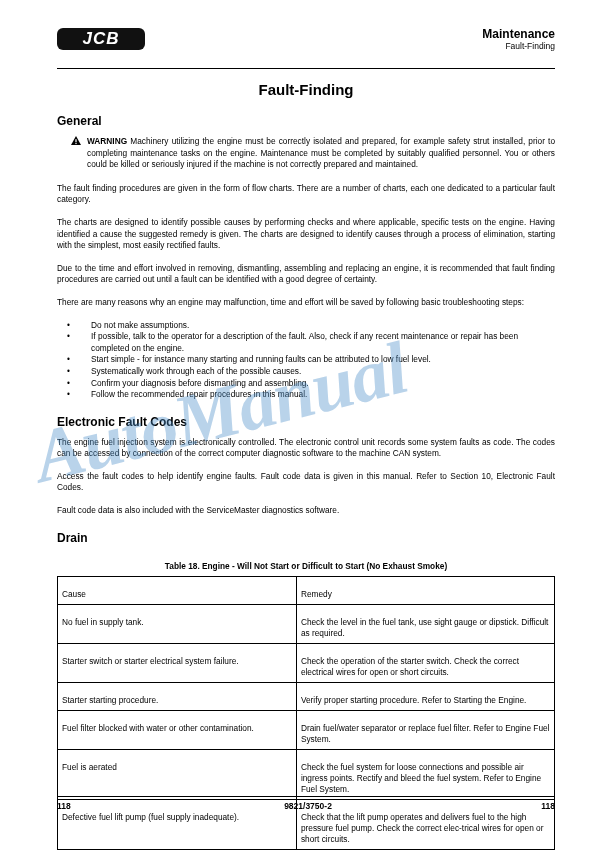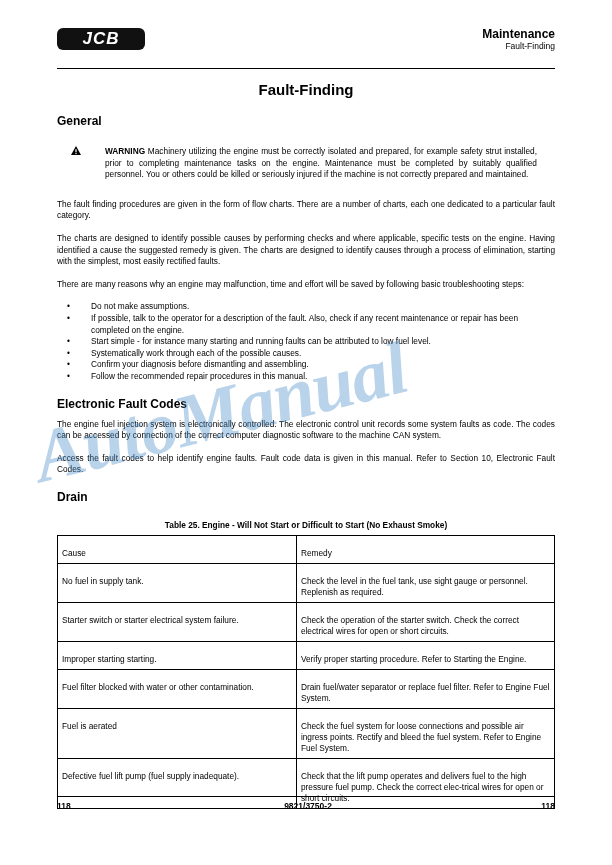--- a/index.html
+++ b/index.html
@@ -94,21 +94,21 @@
     position: absolute;
     left: -2px;
     top: 0px;
     width: 10px;
     height: 9px;
   }
   .warning p {
     font-size: 8.3px;
     line-height: 11.6px;
     text-align: justify;
-    margin: 18px;
+    margin: 0;
   }
   .warning b { font-weight: bold; }
 
   
   ul.bullets {
     list-style: none;
     margin: 0 0 11px 0;
     padding: 0;
   }
   ul.bullets li {
@@ -220,55 +220,57 @@
       <svg class="warn-icon" viewBox="0 0 10 9">
         <polygon points="5,0 10,9 0,9" fill="#000"></polygon>
         <rect x="4.4" y="3.2" width="1.2" height="3.1" fill="#fff"></rect>
         <rect x="4.4" y="7" width="1.2" height="1.1" fill="#fff"></rect>
       </svg>
       <p><b>WARNING</b><span> Machinery utilizing the engine must be correctly isolated and prepared, for example safety strut installed, prior to completing maintenance tasks on the engine. Maintenance must be completed by suitably qualified personnel. You or others could be killed or seriously injured if the machine is not correctly prepared and maintained.</span></p>
     </div>
 
     <p class="body">The fault finding procedures are given in the form of flow charts. There are a number of charts, each one dedicated to a particular fault category.</p>
     <p class="body">The charts are designed to identify possible causes by performing checks and where applicable, specific tests on the engine. Having identified a cause the suggested remedy is given. The charts are designed to identify causes through a process of elimination, starting with the simplest, most easily rectified faults.</p>
+    <p class="body">Due to the time and effort involved in removing, dismantling, assembling and replacing an engine, it is recommended that fault finding procedures are carried out until a fault can be identified with a good degree of certainty.</p>
     <p class="body">There are many reasons why an engine may malfunction, time and effort will be saved by following basic troubleshooting steps:</p>
 
     <ul class="bullets">
       <li><span class="dot">•</span><span>Do not make assumptions.</span></li>
       <li><span class="dot">•</span><span>If possible, talk to the operator for a description of the fault. Also, check if any recent maintenance or repair has been completed on the engine.</span></li>
       <li><span class="dot">•</span><span>Start simple - for instance many starting and running faults can be attributed to low fuel level.</span></li>
       <li><span class="dot">•</span><span>Systematically work through each of the possible causes.</span></li>
       <li><span class="dot">•</span><span>Confirm your diagnosis before dismantling and assembling.</span></li>
       <li><span class="dot">•</span><span>Follow the recommended repair procedures in this manual.</span></li>
     </ul>
 
     <h2 class="section">Electronic Fault Codes</h2>
     <p class="body">The engine fuel injection system is electronically controlled. The electronic control unit records some system faults as code. The codes can be accessed by connection of the correct computer diagnostic software to the machine CAN system.</p>
     <p class="body">Access the fault codes to help identify engine faults. Fault code data is given in this manual. Refer to Section 10, Electronic Fault Codes.</p>
+    <p class="body">Fault code data is also included with the ServiceMaster diagnostics software.</p>
 
     <h2 class="section">Drain</h2>
 
-    <div class="table-caption">Table 25. Engine - Will Not Start or Difficult to Start (No Exhaust Smoke)</div>
+    <div class="table-caption">Table 18. Engine - Will Not Start or Difficult to Start (No Exhaust Smoke)</div>
 
     <table class="fault">
       <tbody>
           <tr>
         <td class="c1">Cause</td>
         <td class="c2">Remedy</td>
       </tr>
       <tr>
         <td class="c1">No fuel in supply tank.</td>
-        <td class="c2">Check the level in the fuel tank, use sight gauge or personnel. Replenish as required.</td>
+        <td class="c2">Check the level in the fuel tank, use sight gauge or dipstick. Difficult as required.</td>
       </tr>
       <tr>
         <td class="c1">Starter switch or starter electrical system failure.</td>
         <td class="c2">Check the operation of the starter switch. Check the correct electrical wires for open or short circuits.</td>
       </tr>
       <tr>
-        <td class="c1">Improper starting starting.</td>
+        <td class="c1">Starter starting procedure.</td>
         <td class="c2">Verify proper starting procedure. Refer to Starting the Engine.</td>
       </tr>
       <tr>
         <td class="c1">Fuel filter blocked with water or other contamination.</td>
         <td class="c2">Drain fuel/water separator or replace fuel filter. Refer to Engine Fuel System.</td>
       </tr>
       <tr>
         <td class="c1">Fuel is aerated</td>
         <td class="c2">Check the fuel system for loose connections and possible air ingress points. Rectify and bleed the fuel system. Refer to Engine Fuel System.</td>
       </tr>

